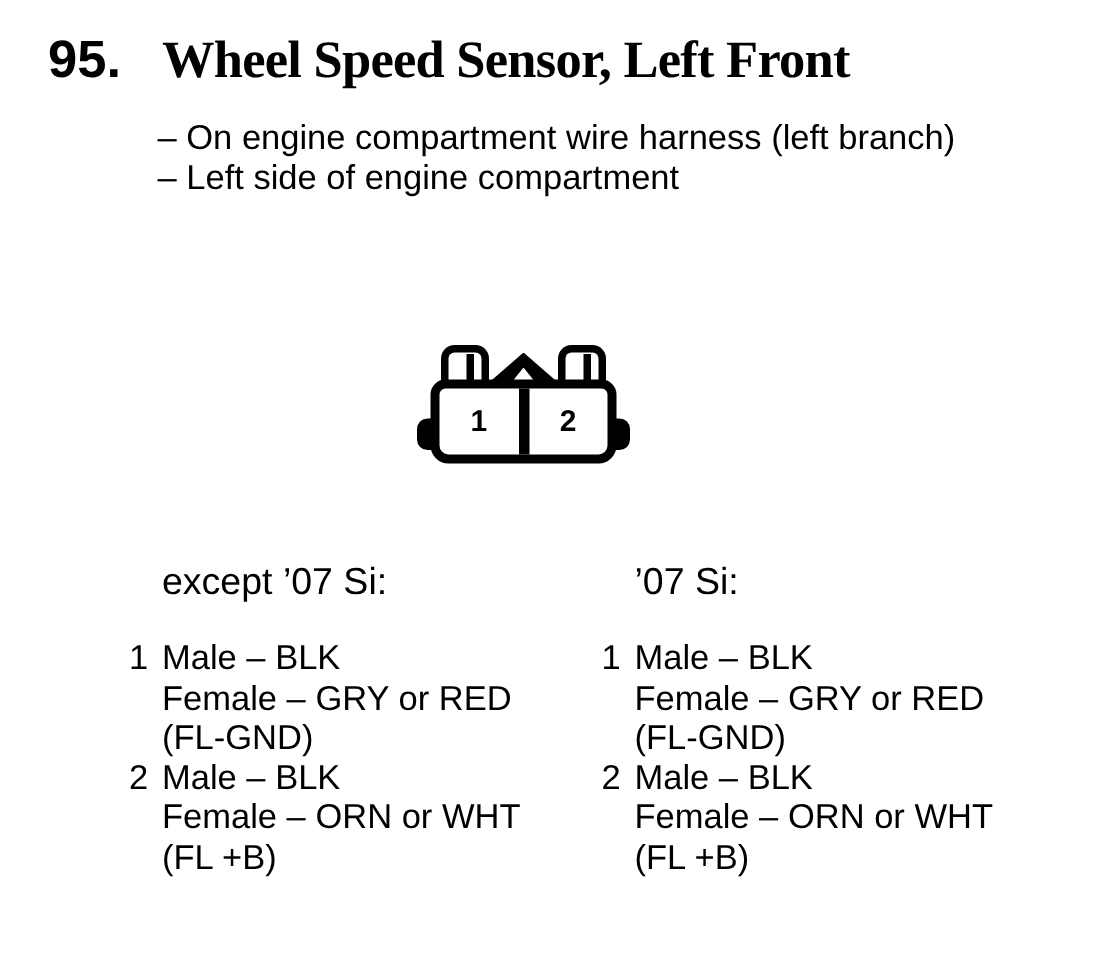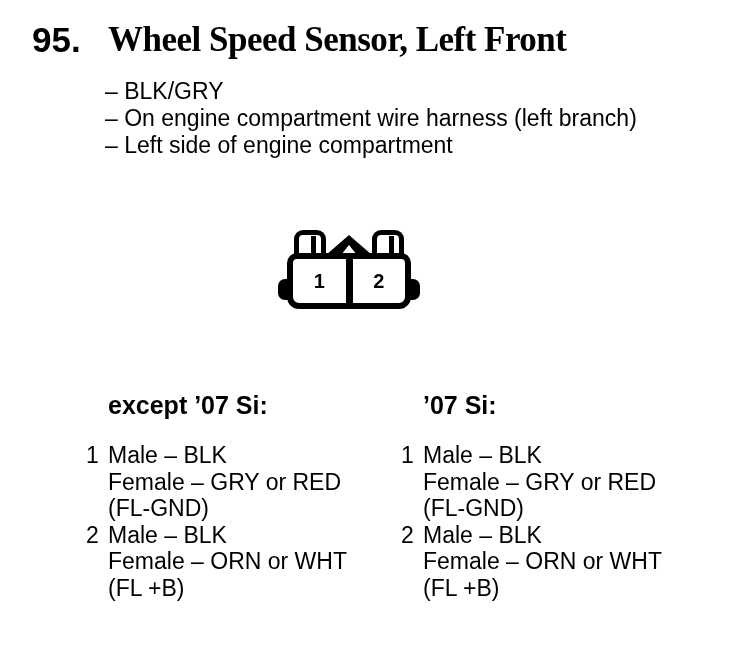--- a/index.html
+++ b/index.html
@@ -61,38 +61,37 @@
     flex:1; display:flex; align-items:center; justify-content:center;
     font-size:20px; font-weight:bold;
   }
   .conn-divider { width:7px; background:#000; }
 
   
   .col { position:absolute; top:374px; }
   .col.c-left  { left:86px;  }
   .col.c-right { left:401px; }
   .col-header {
-    margin:17px 0 0 22px; font-size:25px; font-weight:bold;
+    margin:0 0 0 22px; font-size:25px; font-weight:normal;
     line-height:28px; height:28px; white-space:nowrap;
   }
   .pin-list { margin-top:23px; }
   .pin-item { display:flex; font-size:23px; line-height:26.5px; }
   .pin-num { width:22px; flex:none; }
   .pin-lines { white-space:nowrap; }
 </style>
 </head>
 <body>
 
 <div class="page">
 
   <span class="heading-number">95.</span>
   <h1 class="heading-title">Wheel Speed Sensor, Left Front</h1>
 
   <div class="notes">
-    <div>– BLK/GRY</div>
     <div>– On engine compartment wire harness (left branch)</div>
     <div>– Left side of engine compartment</div>
   </div>
 
   <div class="connector">
     <div class="conn-tab t-left">
       <div class="conn-tab-bar"></div>
     </div>
     <div class="conn-tab t-right">
       <div class="conn-tab-bar"></div>

